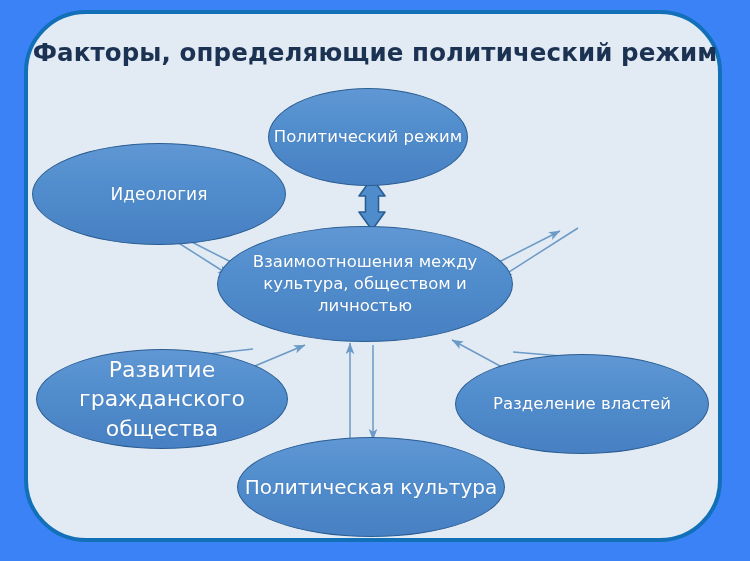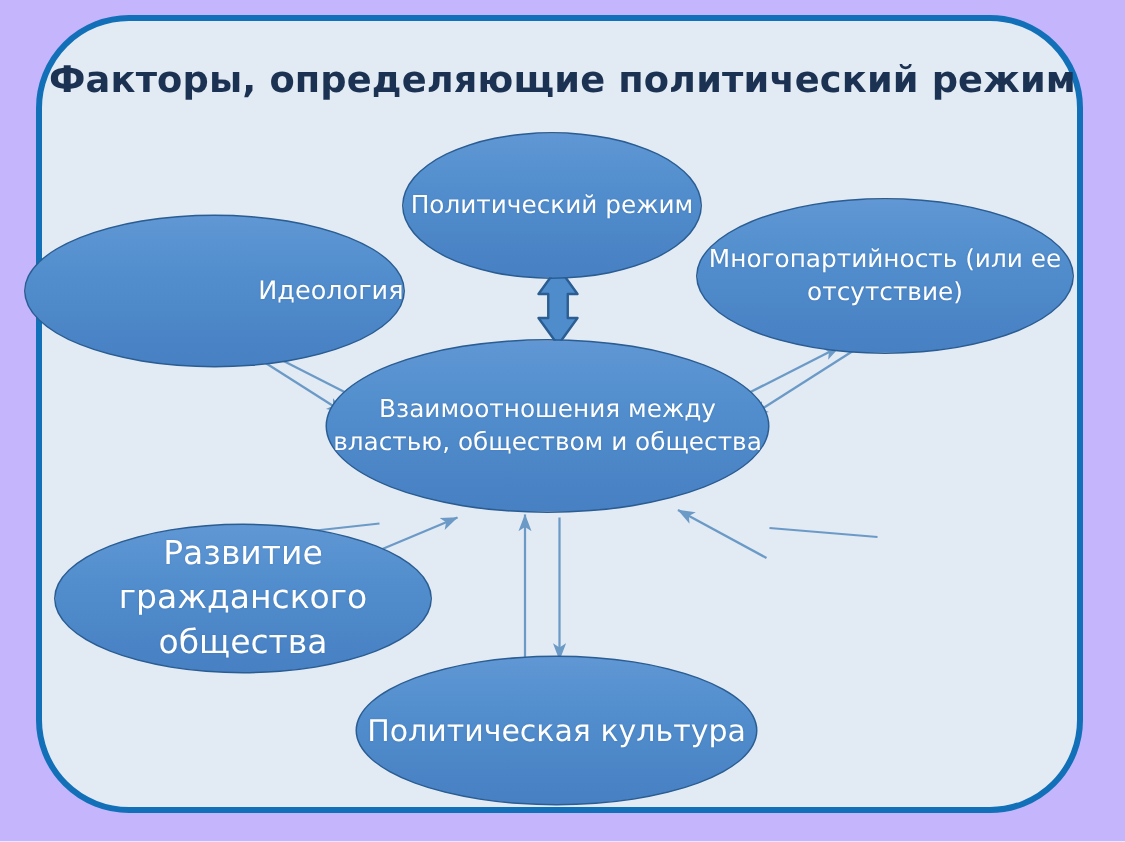--- a/index.html
+++ b/index.html
@@ -4,21 +4,21 @@
 <style>
   html, body {
     margin: 0;
     padding: 0;
     background: #ffffff;
   }
   #stage {
     position: relative;
     width: 750px;
     height: 561px;
-    background: #c4b5fd;
+    background: #3b82f6;
     overflow: hidden;
     font-family: "DejaVu Sans", "Liberation Sans", sans-serif;
   }
   #frame {
     position: absolute;
     left: 24px;
     top: 10px;
     width: 698px;
     height: 532px;
     box-sizing: border-box;
@@ -55,21 +55,21 @@
     color: #ffffff;
     box-sizing: border-box;
     background: linear-gradient(to bottom, #6097d4 0%, #528ecd 38%, #4780c3 100%);
     border: 1.6px solid #2a5d92;
   }
   .node .label {
     line-height: 1.32;
     text-shadow: 0 0 1px rgba(40,80,130,0.35);
   }
   #n-top    { left: 268px; top: 88px;  width: 200px; height: 98px;  font-size: 16.5px; }
-  #n-left   { left: 16px;  top: 143px; width: 254px; height: 102px; font-size: 17px; justify-content: flex-end; }
+  #n-left   { left: 32px;  top: 143px; width: 254px; height: 102px; font-size: 17px; }
   #n-right  { left: 464px; top: 132px; width: 252px; height: 104px; font-size: 16.5px; }
   #n-center { left: 217px; top: 226px; width: 296px; height: 116px; font-size: 16.5px; z-index: 3; }
   #n-bleft  { left: 36px;  top: 349px; width: 252px; height: 100px; font-size: 22px; }
   #n-bright { left: 455px; top: 354px; width: 254px; height: 100px; font-size: 16.5px; }
   #n-bottom { left: 237px; top: 437px; width: 268px; height: 100px; font-size: 20px; z-index: 2; }
 </style>
 </head>
 <body>
 
 <div id="stage">
@@ -117,30 +117,30 @@
   </svg>
 
   <div class="node" id="n-top">
     <span class="label">Политический режим</span>
   </div>
 
   <div class="node" id="n-left">
     <span class="label">Идеология</span>
   </div>
 
-  <div class="node" id="n-right">
-    <span class="label">Многопартийность (или ее отсутствие)</span>
-  </div>
 
   <div class="node" id="n-center">
-    <span class="label">Взаимоотношения между властью, обществом и общества</span>
+    <span class="label">Взаимоотношения между культура, обществом и личностью</span>
   </div>
 
   <div class="node" id="n-bleft">
     <span class="label">Развитие гражданского общества</span>
   </div>
 
+  <div class="node" id="n-bright">
+    <span class="label">Разделение властей</span>
+  </div>
 
   <div class="node" id="n-bottom">
     <span class="label">Политическая культура</span>
   </div>
 
 </div>
 
 </body></html>

